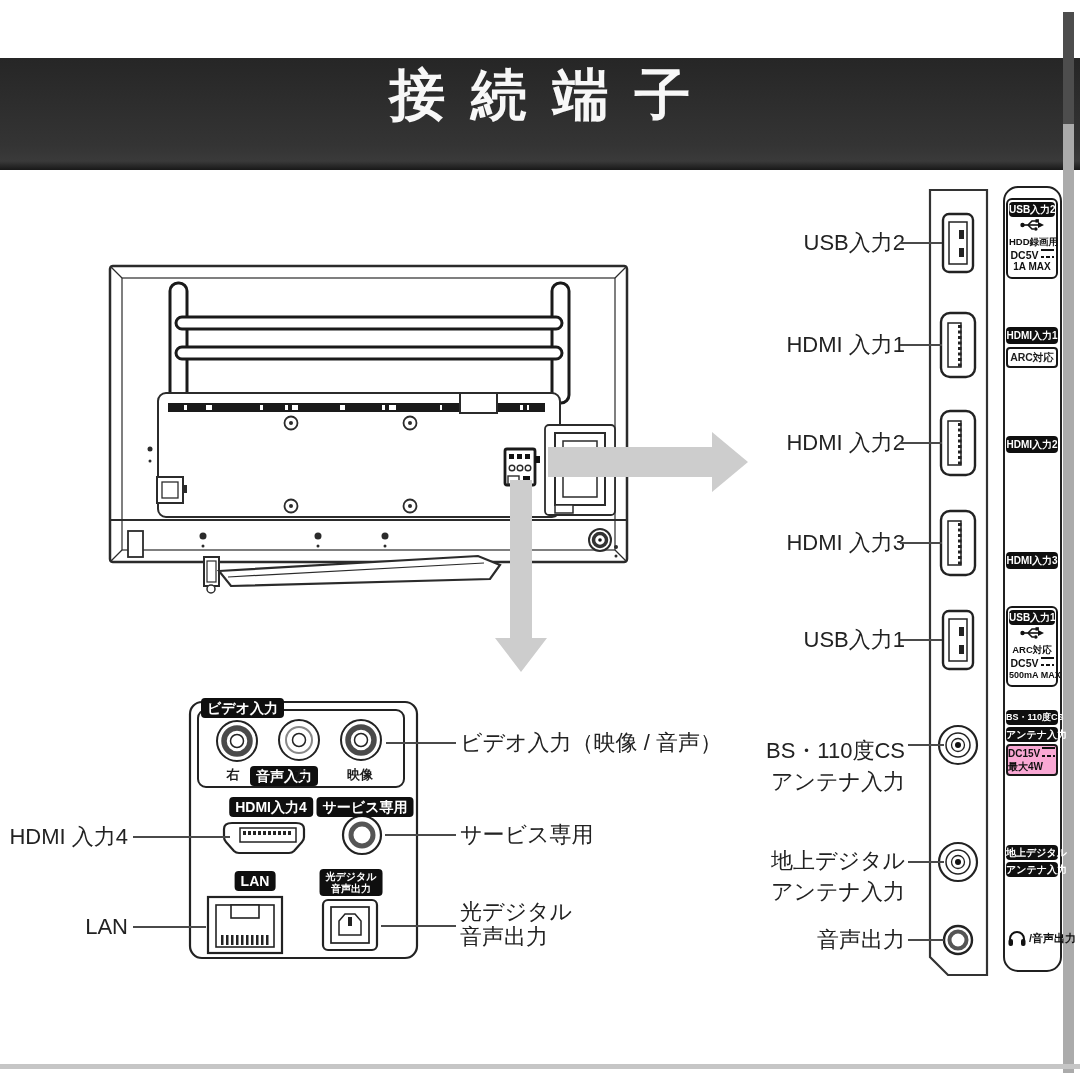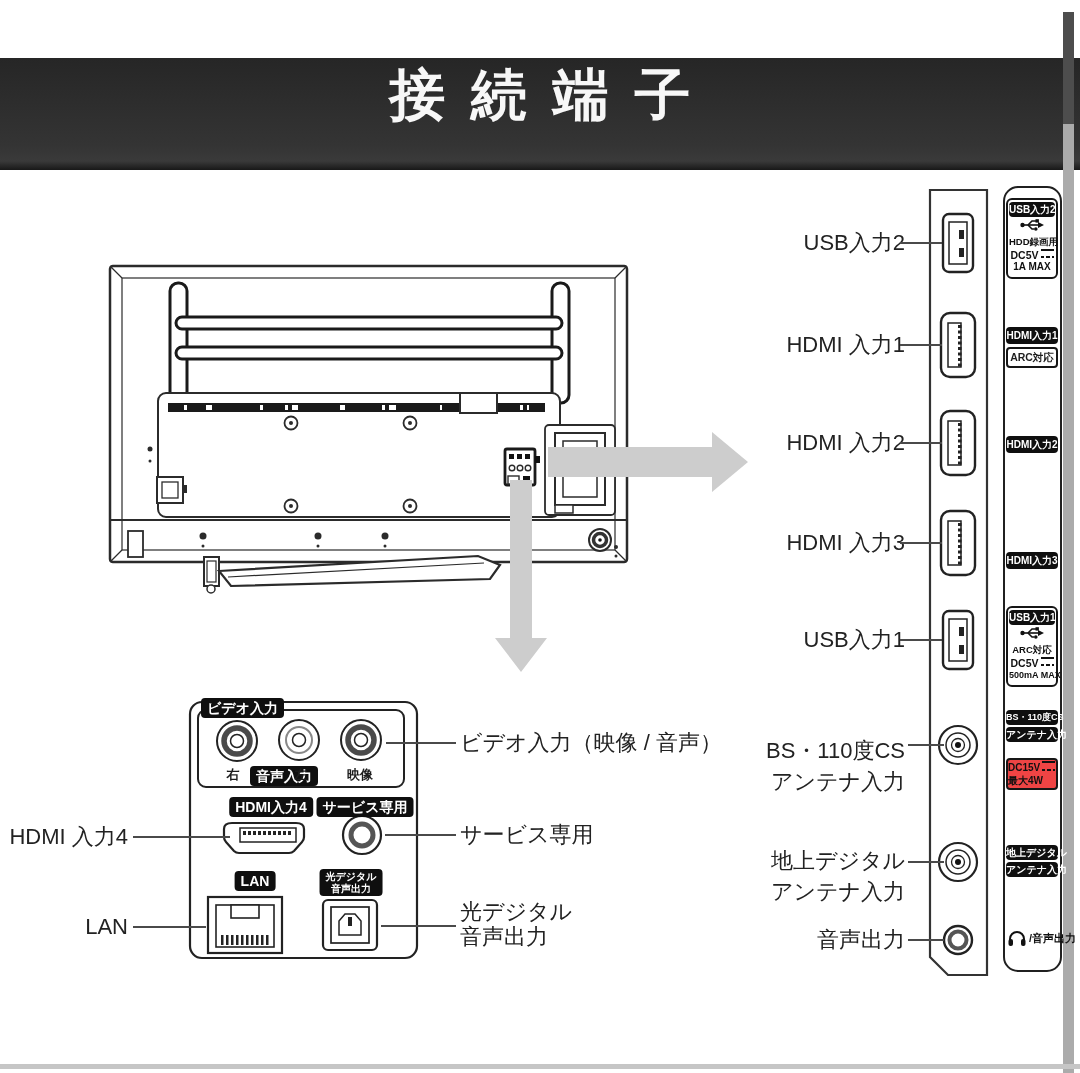--- a/index.html
+++ b/index.html
@@ -31,21 +31,21 @@
          border:2.5px solid #202020;border-radius:15px;box-sizing:border-box;}
   .sbox{position:absolute;left:1006px;width:52px;background:#fff;border:2px solid #161616;border-radius:6px;
         box-sizing:border-box;text-align:center;padding:2px 1px 3px;}
   .sbadge{display:block;background:#0f0f0f;color:#fff;font-weight:700;font-size:10px;line-height:15px;
           border-radius:4px;white-space:nowrap;}
   .sbadge-abs{position:absolute;left:1006px;width:52px;background:#0f0f0f;color:#fff;font-weight:700;
               font-size:10px;line-height:17px;border-radius:4px;text-align:center;box-sizing:border-box;white-space:nowrap;}
   .sline{font-size:9.5px;line-height:12.5px;font-weight:600;color:#101010;white-space:nowrap;}
   .arcbox{position:absolute;left:1006px;width:52px;border:2px solid #161616;border-radius:4px;background:#fff;
           font-size:10.5px;font-weight:600;line-height:17px;text-align:center;box-sizing:border-box;}
-  .dcbox{border:2px solid #161616;border-radius:4px;background:#ef4444;margin-top:16px;padding:1px 0;}
+  .dcbox{border:2px solid #161616;border-radius:4px;background:#f9a8d4;margin-top:2px;padding:1px 0;}
   .dcsym{display:inline-block;width:13px;height:8px;margin-left:2px;vertical-align:baseline;
          border-top:2.4px solid #111;
          background:repeating-linear-gradient(90deg,#111 0 3.4px,transparent 3.4px 5.4px);
          background-size:100% 2.4px;background-repeat:no-repeat;background-position:0 100%;}
   .audio-row{position:absolute;left:1007px;top:929px;display:flex;align-items:center;gap:2px;}
   .audio-row span{font-size:11px;font-weight:700;color:#101010;white-space:nowrap;}
   svg{position:absolute;overflow:visible;}
   .s{fill:#fff;stroke:#2b2b2b;}
   .sd{fill:#fff;stroke:#1a1a1a;}
 </style>

